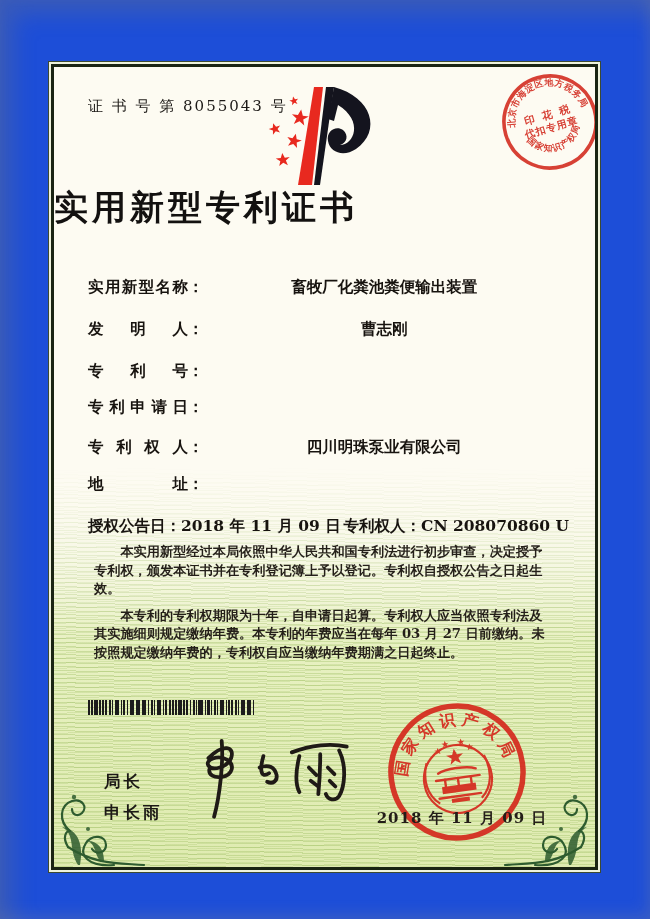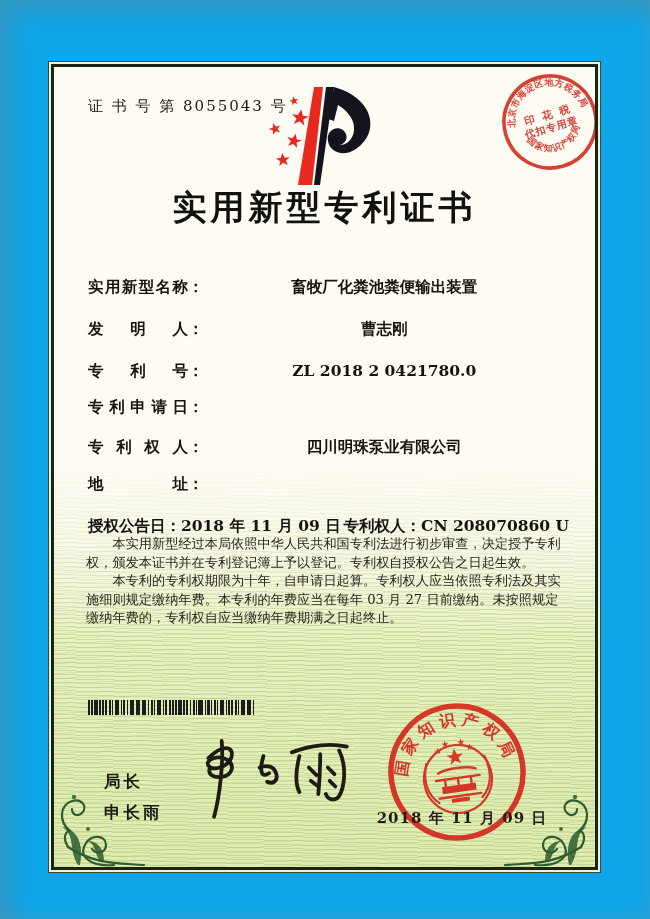--- a/index.html
+++ b/index.html
@@ -1,43 +1,43 @@
 <!DOCTYPE html>
 <html><head>
 <meta charset="utf-8">
 <style>
   html,body{margin:0;padding:0;}
   body{width:650px;height:919px;overflow:hidden;background:#efede4;font-family:"DejaVu Serif","Liberation Serif",serif;}
-  .page{position:relative;width:650px;height:919px;background:#0ea5e9;
+  .page{position:relative;width:650px;height:919px;background:#1d4ed8;
         box-shadow:inset 14px 14px 22px rgba(125,122,112,.28), inset -4px -6px 14px rgba(160,156,144,.18);}
   .frame-outer{position:absolute;left:48px;top:61px;width:553px;height:812px;
         border:1.5px solid #3c4a32;padding:2px;box-sizing:border-box;background:#eef2dc;}
   .frame-inner{position:relative;width:100%;height:100%;box-sizing:border-box;
         border:3px solid #1a2413;background:#fdfbf2;overflow:hidden;}
   .guilloche{position:absolute;left:0;right:0;bottom:0;height:50%;pointer-events:none;
         background:
           repeating-linear-gradient(1.5deg, rgba(146,182,85,.34) 0 1px, rgba(255,255,255,0) 1px 4px),
           repeating-linear-gradient(-1.8deg, rgba(146,182,85,.22) 0 1px, rgba(255,255,255,0) 1px 5px),
           linear-gradient(to bottom, rgba(233,242,202,0) 0%, rgba(227,238,184,.85) 45%, rgba(221,234,172,.95) 100%);
         -webkit-mask-image:linear-gradient(to bottom, transparent 0%, #000 42%);
         mask-image:linear-gradient(to bottom, transparent 0%, #000 42%);}
   .cert-no{position:absolute;left:34px;top:30px;font-size:15px;letter-spacing:2px;color:#1d1a17;}
   .logo{position:absolute;left:196px;top:18px;}
   .stamp{position:absolute;left:441px;top:-1px;}
-  .title{position:absolute;left:0;right:0;top:118px;text-align:center;font-size:34px;font-weight:bold;
+  .title{position:absolute;left:0;right:0;top:118px;text-align:left;font-size:34px;font-weight:bold;
          letter-spacing:4px;color:#131110;}
   .frow{position:absolute;left:34px;right:30px;display:flex;font-size:15.5px;line-height:1.5;color:#17130f;}
   .flabel{flex:0 0 100px;text-align-last:justify;text-align:justify;font-weight:600;}
   .colon{flex:0 0 14px;font-weight:600;}
   .fvalue{flex:1;font-weight:600;text-align:center;}
   .r0{top:208px}.r1{top:250px}.r2{top:292px}.r3{top:328px}.r4{top:368px}.r5{top:405px}
   .grant-row{position:absolute;left:34px;right:26px;top:449px;display:flex;justify-content:space-between;
          font-size:15.5px;font-weight:600;color:#17130f;}
   .paras{position:absolute;left:32px;right:34px;top:468px;font-size:13.2px;line-height:18.6px;color:#241f19;}
-  .paras p{margin:0;text-indent:2em;font-weight:400;}
+  .paras p{margin:8px;text-indent:2em;font-weight:700;}
   .barcode{position:absolute;left:34px;top:633px;width:168px;height:15px;
         background:
           repeating-linear-gradient(90deg,#1c1c1c 0 1px,transparent 1px 3px),
           repeating-linear-gradient(90deg,#1c1c1c 0 2px,transparent 2px 7px),
           repeating-linear-gradient(90deg,#1c1c1c 0 1px,transparent 1px 11px),
           repeating-linear-gradient(90deg,transparent 0 4px,#1c1c1c 4px 5px,transparent 5px 13px);}
   .signer{position:absolute;left:50px;top:704px;font-size:16.5px;font-weight:600;letter-spacing:3px;color:#1c1916;font-family:Liberation Serif, serif;}
   .signer div{margin-bottom:9px;}
   .signature{position:absolute;left:126px;top:660px;}
   .seal{position:absolute;left:328px;top:630px;}
@@ -129,21 +129,20 @@
           <span class="fvalue">畜牧厂化粪池粪便输出装置</span>
       </div>
       <div class="frow r1">
         <span class="flabel">发明人</span>
           <span class="colon">：</span>
           <span class="fvalue">曹志刚</span>
       </div>
       <div class="frow r2">
         <span class="flabel">专利号</span>
           <span class="colon">：</span>
-          <span class="fvalue">ZL 2018 2 0421780.0</span>
       </div>
       <div class="frow r3">
         <span class="flabel">专利申请日</span>
           <span class="colon">：</span>
       </div>
       <div class="frow r4">
         <span class="flabel">专利权人</span>
           <span class="colon">：</span>
           <span class="fvalue">四川明珠泵业有限公司</span>
       </div>

